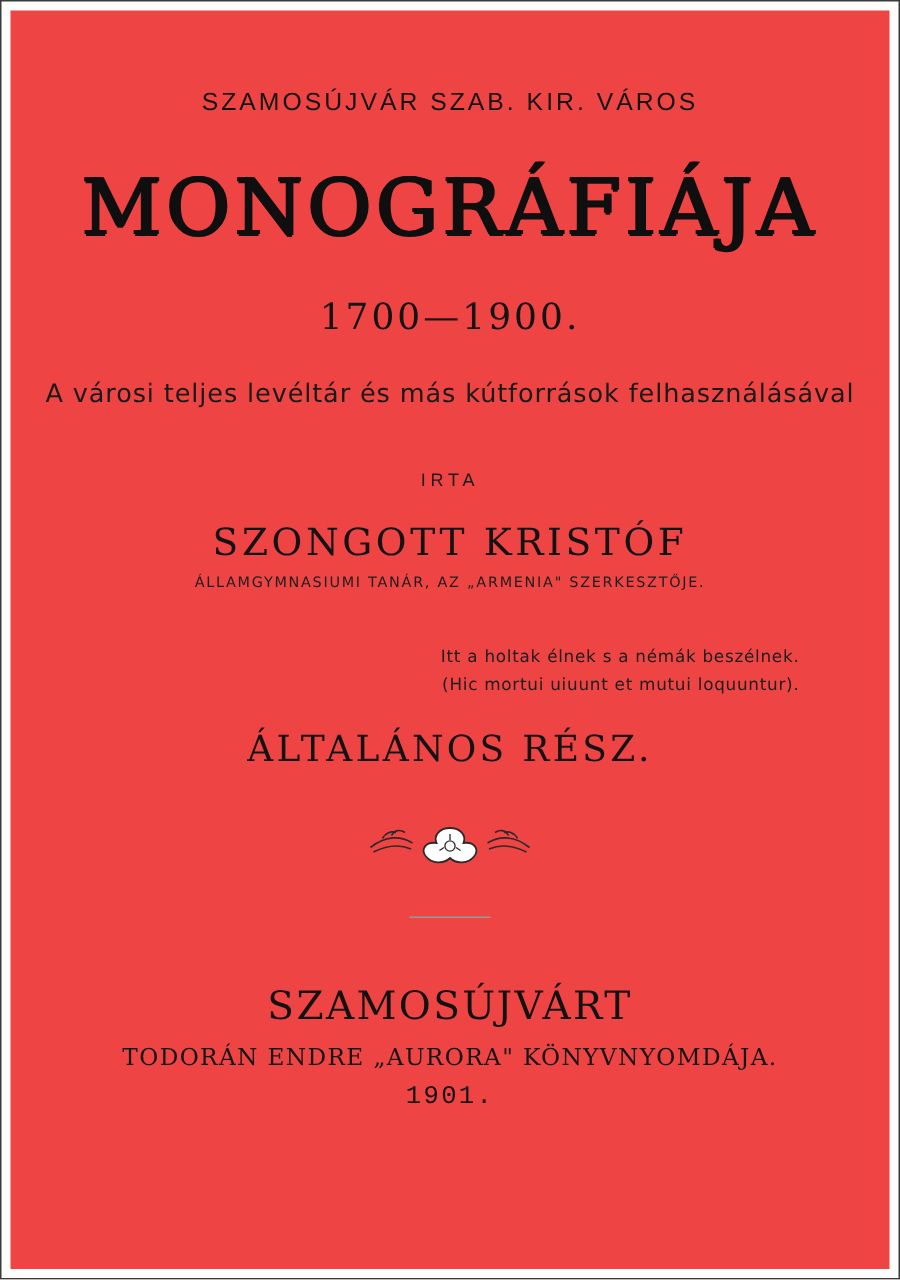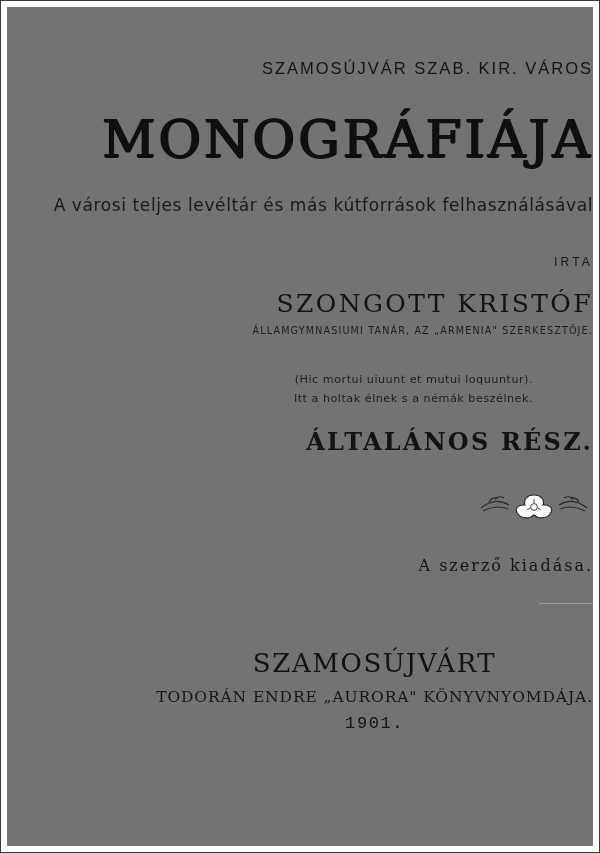--- a/index.html
+++ b/index.html
@@ -17,24 +17,24 @@
     overflow: hidden;
     font-family: "Liberation Sans", sans-serif;
     color: #1b1b1b;
   }
   .sheet {
     position: absolute;
     left: 6px;
     top: 6px;
     right: 6px;
     bottom: 6px;
-    background: #737373;
+    background: #ef4444;
     display: flex;
     flex-direction: column;
-    align-items: flex-end;
+    align-items: center;
   }
 
   
   .line {
     text-align: center;
     white-space: nowrap;
   }
 
   .city-line {
     margin-top: 52px;
@@ -123,21 +123,20 @@
     color: #131313;
     font-family: "DejaVu Serif", serif;
   }
 
   .part {
     margin-top: 18px;
     font-size: 24px;
     letter-spacing: 2.2px;
     color: #131313;
     font-family: "DejaVu Serif", serif;
-    font-weight: bold;
   }
 
   .ornament {
     margin-top: 34px;
     height: 36px;
     display: flex;
     align-items: center;
     justify-content: center;
   }
 
@@ -186,32 +185,33 @@
 </head>
 <body>
 
 <div id="page">
   <div class="sheet">
 
     <div class="line city-line">SZAMOSÚJVÁR SZAB. KIR. VÁROS</div>
 
     <div class="line title">MONOGRÁFIÁJA</div>
 
+    <div class="line years">1700—1900.</div>
 
     <div class="line subtitle">A városi teljes levéltár és más kútforrások felhasználásával</div>
 
     <div class="line irta">IRTA</div>
 
     <div class="line author">SZONGOTT KRISTÓF</div>
 
     <div class="line author-role">ÁLLAMGYMNASIUMI TANÁR, AZ „ARMENIA" SZERKESZTŐJE.</div>
 
     <div class="motto">
+      <div>Itt a holtak élnek s a némák beszélnek.</div>
       <div>(Hic mortui uiuunt et mutui loquuntur).</div>
-      <div>Itt a holtak élnek s a némák beszélnek.</div>
     </div>
 
 
     <div class="line part">ÁLTALÁNOS RÉSZ.</div>
 
     <div class="ornament">
       <svg width="118" height="34" viewBox="0 0 118 34" aria-hidden="true">
         <g fill="none" stroke="#2b2b2b" stroke-width="1.1">
           <path d="M6 17 C 16 9, 26 9, 34 14"></path>
           <path d="M8 20 C 18 15, 26 15, 33 18"></path>
@@ -229,21 +229,20 @@
         </g>
         <g fill="none" stroke="#2b2b2b" stroke-width="0.9">
           <circle cx="59" cy="16" r="3.4"></circle>
           <path d="M59 8 L59 12"></path>
           <path d="M52 19 L55 17"></path>
           <path d="M66 19 L63 17"></path>
         </g>
       </svg>
     </div>
 
-    <div class="line publisher-note">A szerző kiadása.</div>
 
     <div class="rule"></div>
 
     <div class="imprint">
       <div class="imprint-city">SZAMOSÚJVÁRT</div>
       <div class="imprint-printer">TODORÁN ENDRE „AURORA" KÖNYVNYOMDÁJA.</div>
       <div class="imprint-year">1901.</div>
     </div>
 
   </div>

